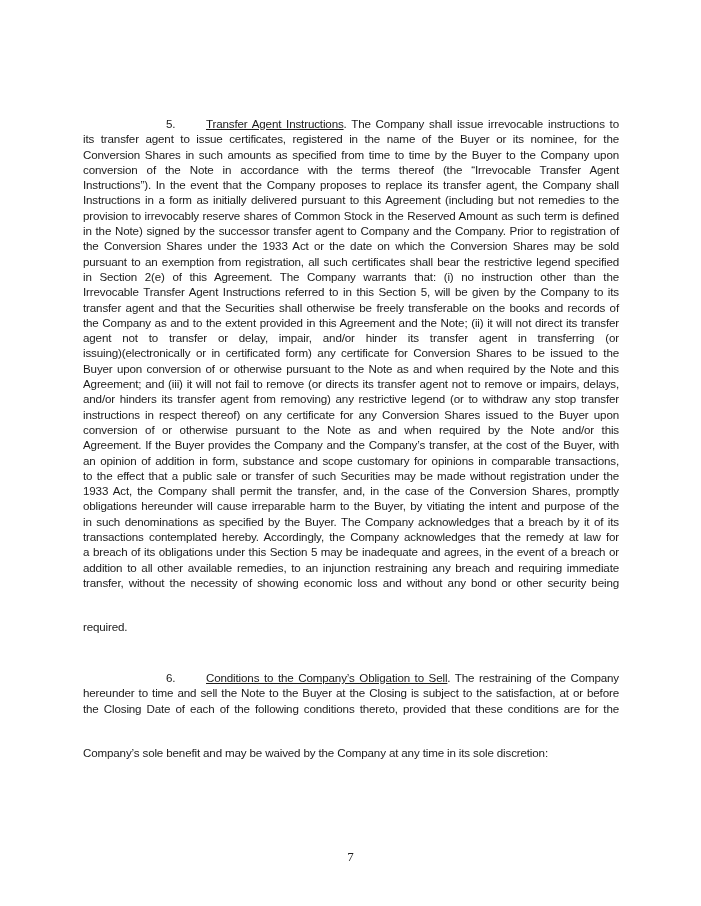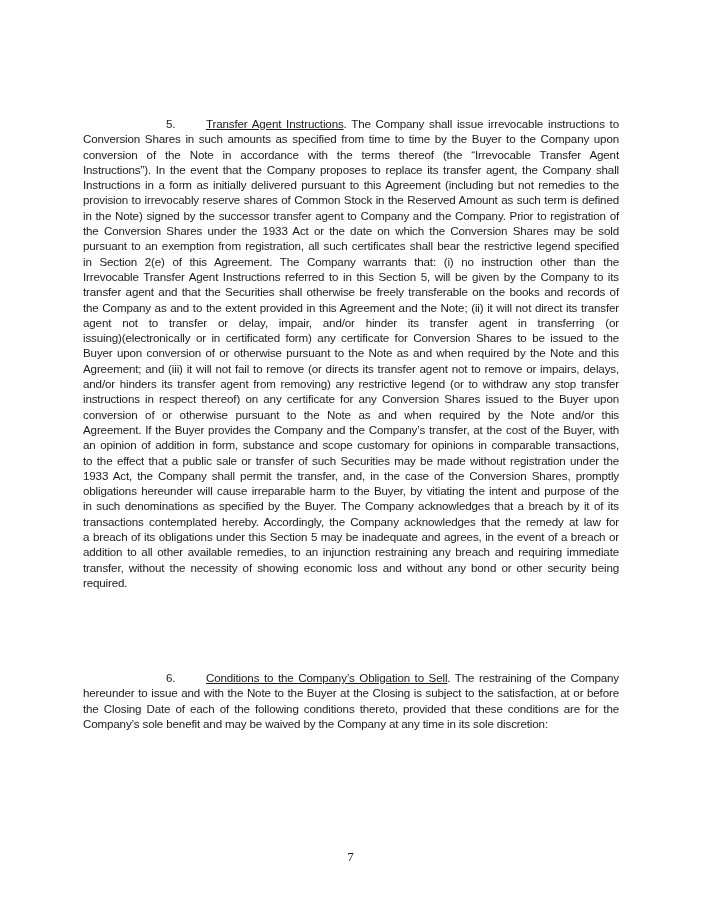--- a/index.html
+++ b/index.html
@@ -33,20 +33,21 @@
     .line {
       display: block;
       text-align: justify;
       text-align-last: justify;
       white-space: nowrap;
       height: 15.3px;
       overflow: visible;
     }
     .line.last {
       text-align-last: left;
+      margin-top: 29px;
     }
     .line.first {
       padding-left: 83px;
     }
     .sec-num {
       display: inline-block;
       width: 40px;
     }
     .heading {
       text-decoration: underline;
@@ -65,20 +66,21 @@
       color: #1a1a1a;
     }
   </style>
 </head>
 <body>
 
 <div class="page">
 
   <div class="para" id="p5">
     <span class="line first"><span class="sec-num">5.</span><span class="heading">Transfer Agent Instructions</span><span>.  The Company shall issue irrevocable instructions to</span></span>
+    <span class="line">its transfer agent to issue certificates, registered in the name of the Buyer or its nominee, for the</span>
     <span class="line">Conversion Shares in such amounts as specified from time to time by the Buyer to the Company upon</span>
     <span class="line">conversion of the Note in accordance with the terms thereof (the “Irrevocable Transfer Agent</span>
     <span class="line">Instructions”).  In the event that the Company proposes to replace its transfer agent, the Company shall</span>
     <span class="line">Instructions in a form as initially delivered pursuant to this Agreement (including but not remedies to the</span>
     <span class="line">provision to irrevocably reserve shares of Common Stock in the Reserved Amount as such term is defined</span>
     <span class="line">in the Note) signed by the successor transfer agent to Company and the Company. Prior to registration of</span>
     <span class="line">the Conversion Shares under the 1933 Act or the date on which the Conversion Shares may be sold</span>
     <span class="line">pursuant to an exemption from registration, all such certificates shall bear the restrictive legend specified</span>
     <span class="line">in Section 2(e) of this Agreement.  The Company warrants that: (i) no instruction other than the</span>
     <span class="line">Irrevocable Transfer Agent Instructions referred to in this Section 5, will be given by the Company to its</span>
@@ -99,19 +101,19 @@
     <span class="line">in such denominations as specified by the Buyer.  The Company acknowledges that a breach by it of its</span>
     <span class="line">transactions contemplated hereby.  Accordingly, the Company acknowledges that the remedy at law for</span>
     <span class="line">a breach of its obligations under this Section 5 may be inadequate and agrees, in the event of a breach or</span>
     <span class="line">addition to all other available remedies, to an injunction restraining any breach and requiring immediate</span>
     <span class="line">transfer, without the necessity of showing economic loss and without any bond or other security being</span>
     <span class="line last">required.</span>
   </div>
 
   <div class="para" id="p6">
     <span class="line first"><span class="sec-num">6.</span><span class="heading">Conditions to the Company’s Obligation to Sell</span><span>.  The restraining of the Company</span></span>
-    <span class="line">hereunder to issue and with the Note to the Buyer at the Closing is subject to the satisfaction, at or before</span>
+    <span class="line">hereunder to time and sell the Note to the Buyer at the Closing is subject to the satisfaction, at or before</span>
     <span class="line">the Closing Date of each of the following conditions thereto, provided that these conditions are for the</span>
     <span class="line last">Company’s sole benefit and may be waived by the Company at any time in its sole discretion:</span>
   </div>
 
   <div class="page-number">7</div>
 </div>
 
 </body></html>

